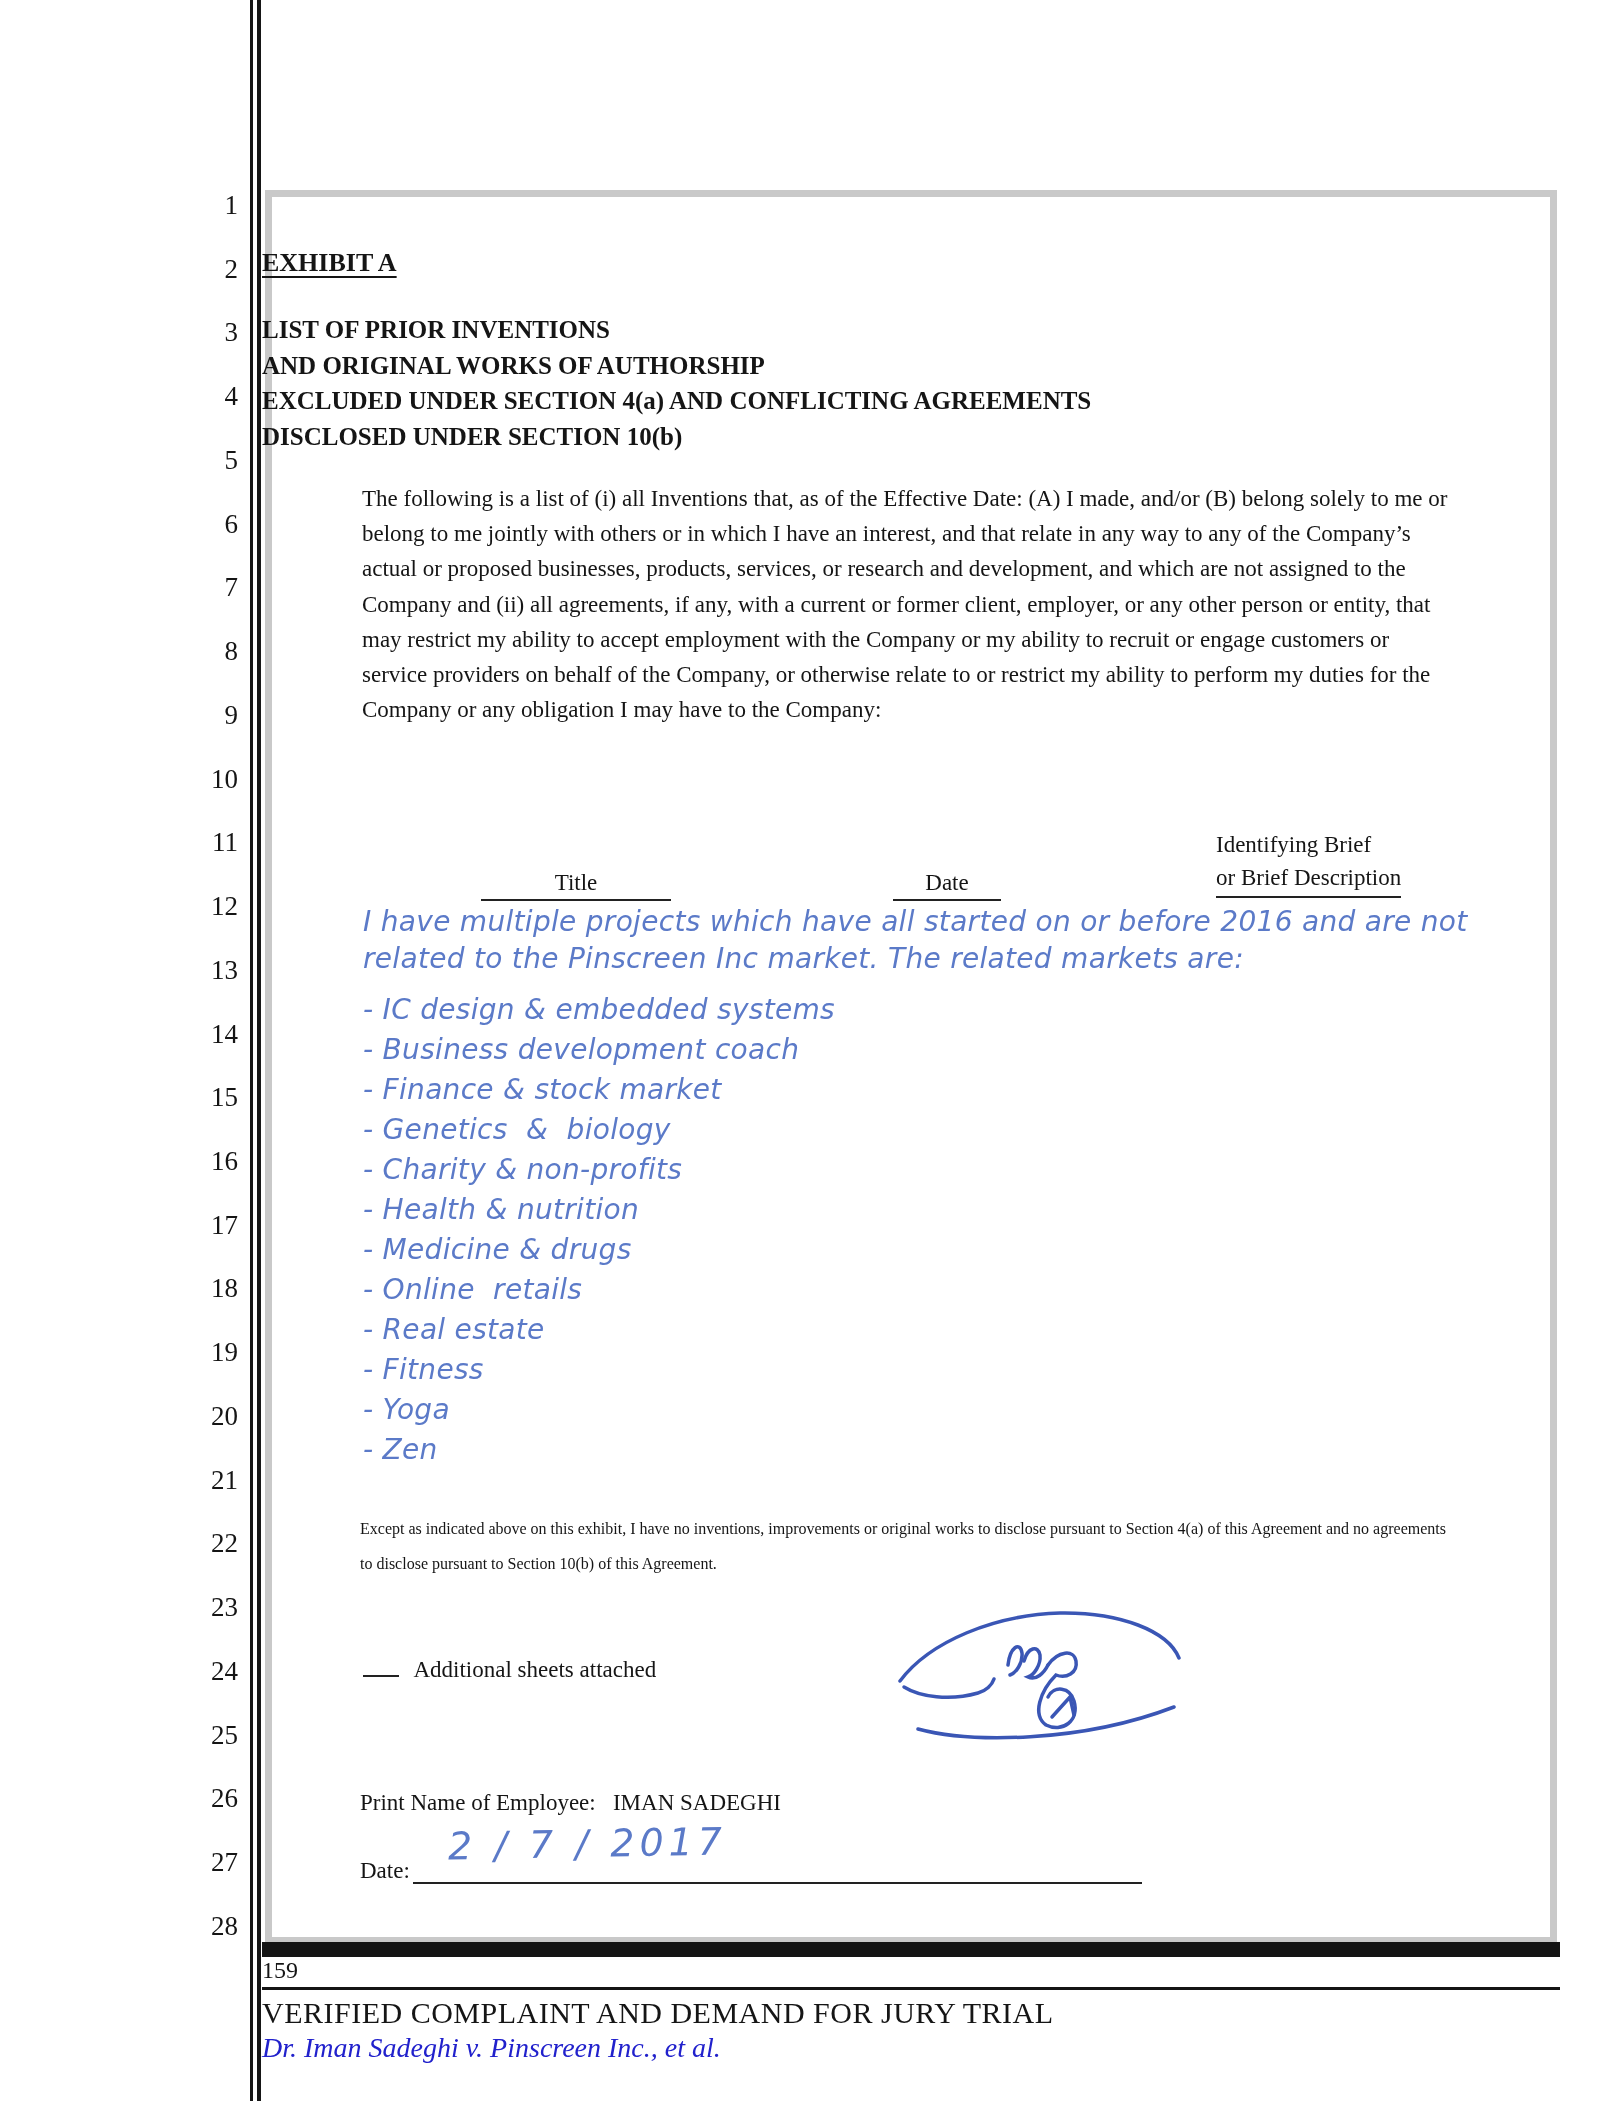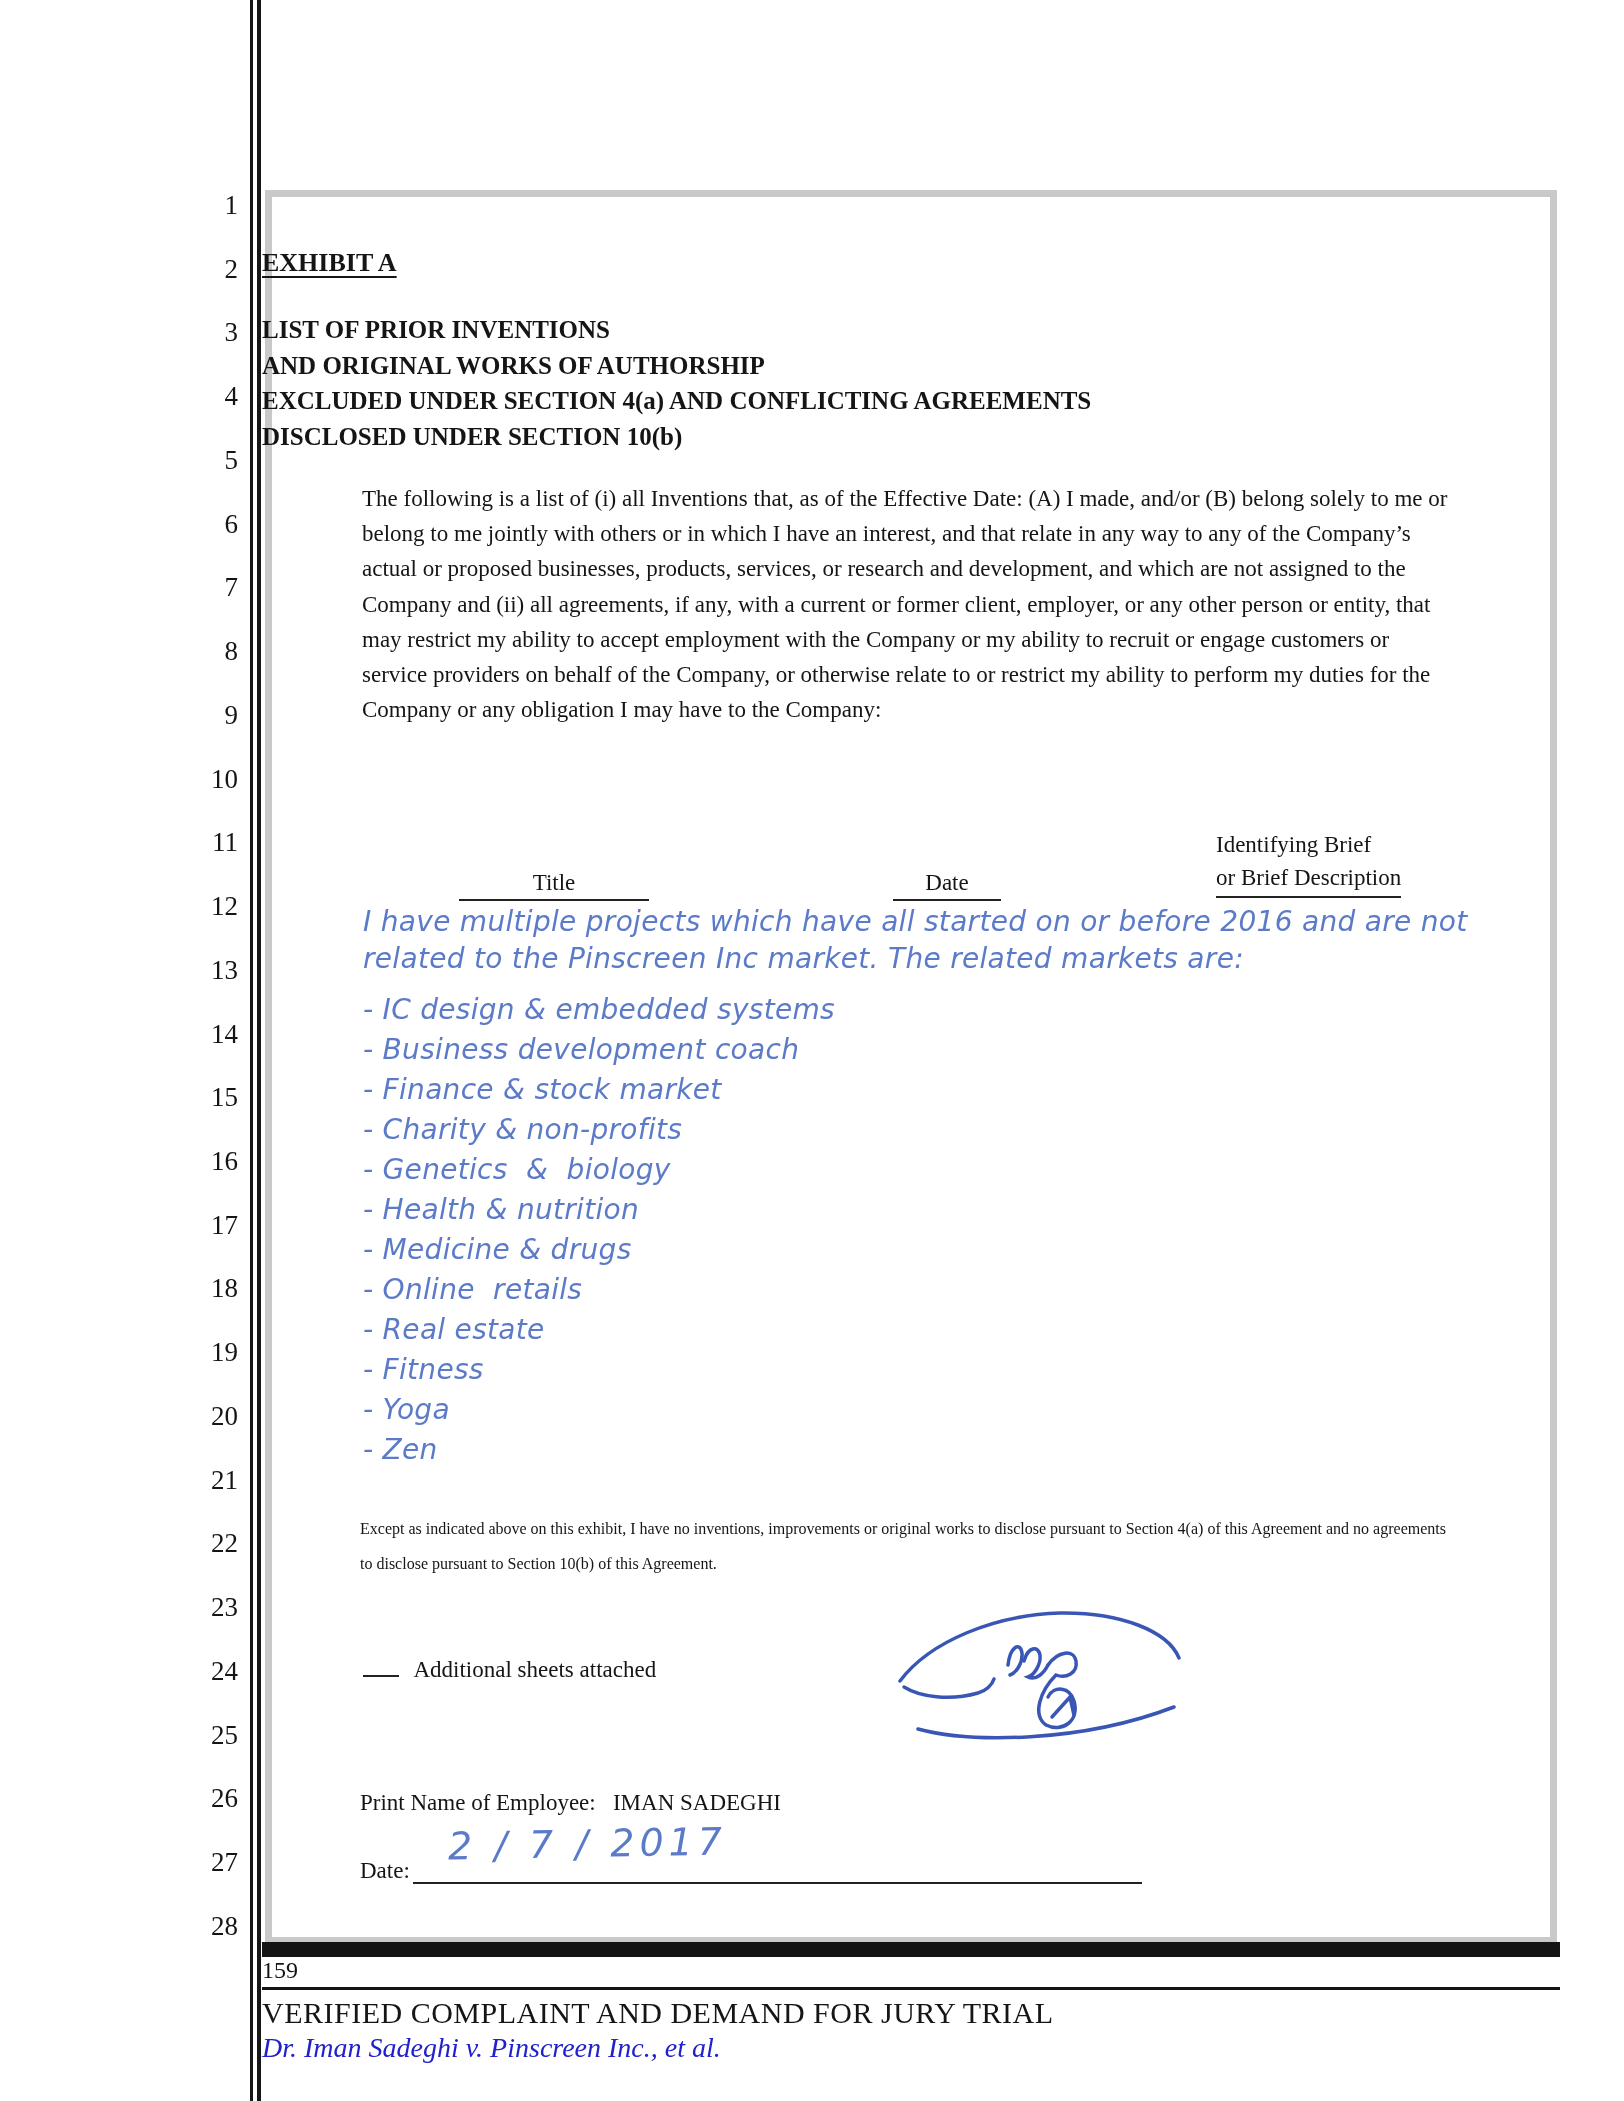--- a/index.html
+++ b/index.html
@@ -26,21 +26,21 @@
   .exhibit-title span { text-decoration:underline; text-decoration-thickness:2px; text-underline-offset:5px; }
   .heading { top:312px; font-size:25px; font-weight:bold; line-height:35.5px;font-family:Liberation Serif, serif; }
   .intro {
     position:absolute; top:481px; left:362px; width:1095px;
     font-size:23px; line-height:35.2px;
   }
   .col-title, .col-date {
     position:absolute; top:870px; font-size:23px; text-align:center;
     border-bottom:2px solid #222; padding-bottom:3px;
   }
-  .col-title { left:459px; width:190px; }
+  .col-title { left:481px; width:190px; }
   .col-date  { left:893px; width:108px; }
   .col-id { position:absolute; left:1216px; top:828px; font-size:23px; line-height:33px; }
   .col-id .u { border-bottom:2px solid #222; padding-bottom:2px; display:inline-block;text-align:center; }
   
   .hand {
     font-family:"DejaVu Sans", sans-serif; font-style:italic;
     color:var(--handwriting-blue,#5b7ac8); letter-spacing:0.3px;
   }
   .hand-intro { position:absolute; left:363px; top:903px; width:1140px; font-size:28px; line-height:37px; }
   .hand-list  { position:absolute; left:363px; top:990px; font-size:28px; line-height:40px; }
@@ -131,22 +131,22 @@
     <div>Identifying Brief</div>
     <div><span class="u">or Brief Description</span></div>
   </div>
 
   <div class="hand hand-intro">I have multiple projects which have all started on or before 2016 and are not related to the Pinscreen Inc market. The related markets are:</div>
 
   <div class="hand hand-list">
       <div>- IC design &amp; embedded systems</div>
       <div>- Business development coach</div>
       <div>- Finance &amp; stock market</div>
+      <div>- Genetics  &amp;  biology</div>
       <div>- Charity &amp; non-profits</div>
-      <div>- Genetics  &amp;  biology</div>
       <div>- Health &amp; nutrition</div>
       <div>- Medicine &amp; drugs</div>
       <div>- Online  retails</div>
       <div>- Real estate</div>
       <div>- Fitness</div>
       <div>- Yoga</div>
       <div>- Zen</div>
     </div>
 
   <div class="closing">Except as indicated above on this exhibit, I have no inventions, improvements or original works to disclose pursuant to Section 4(a) of this Agreement and no agreements to disclose pursuant to Section 10(b) of this Agreement.</div>

